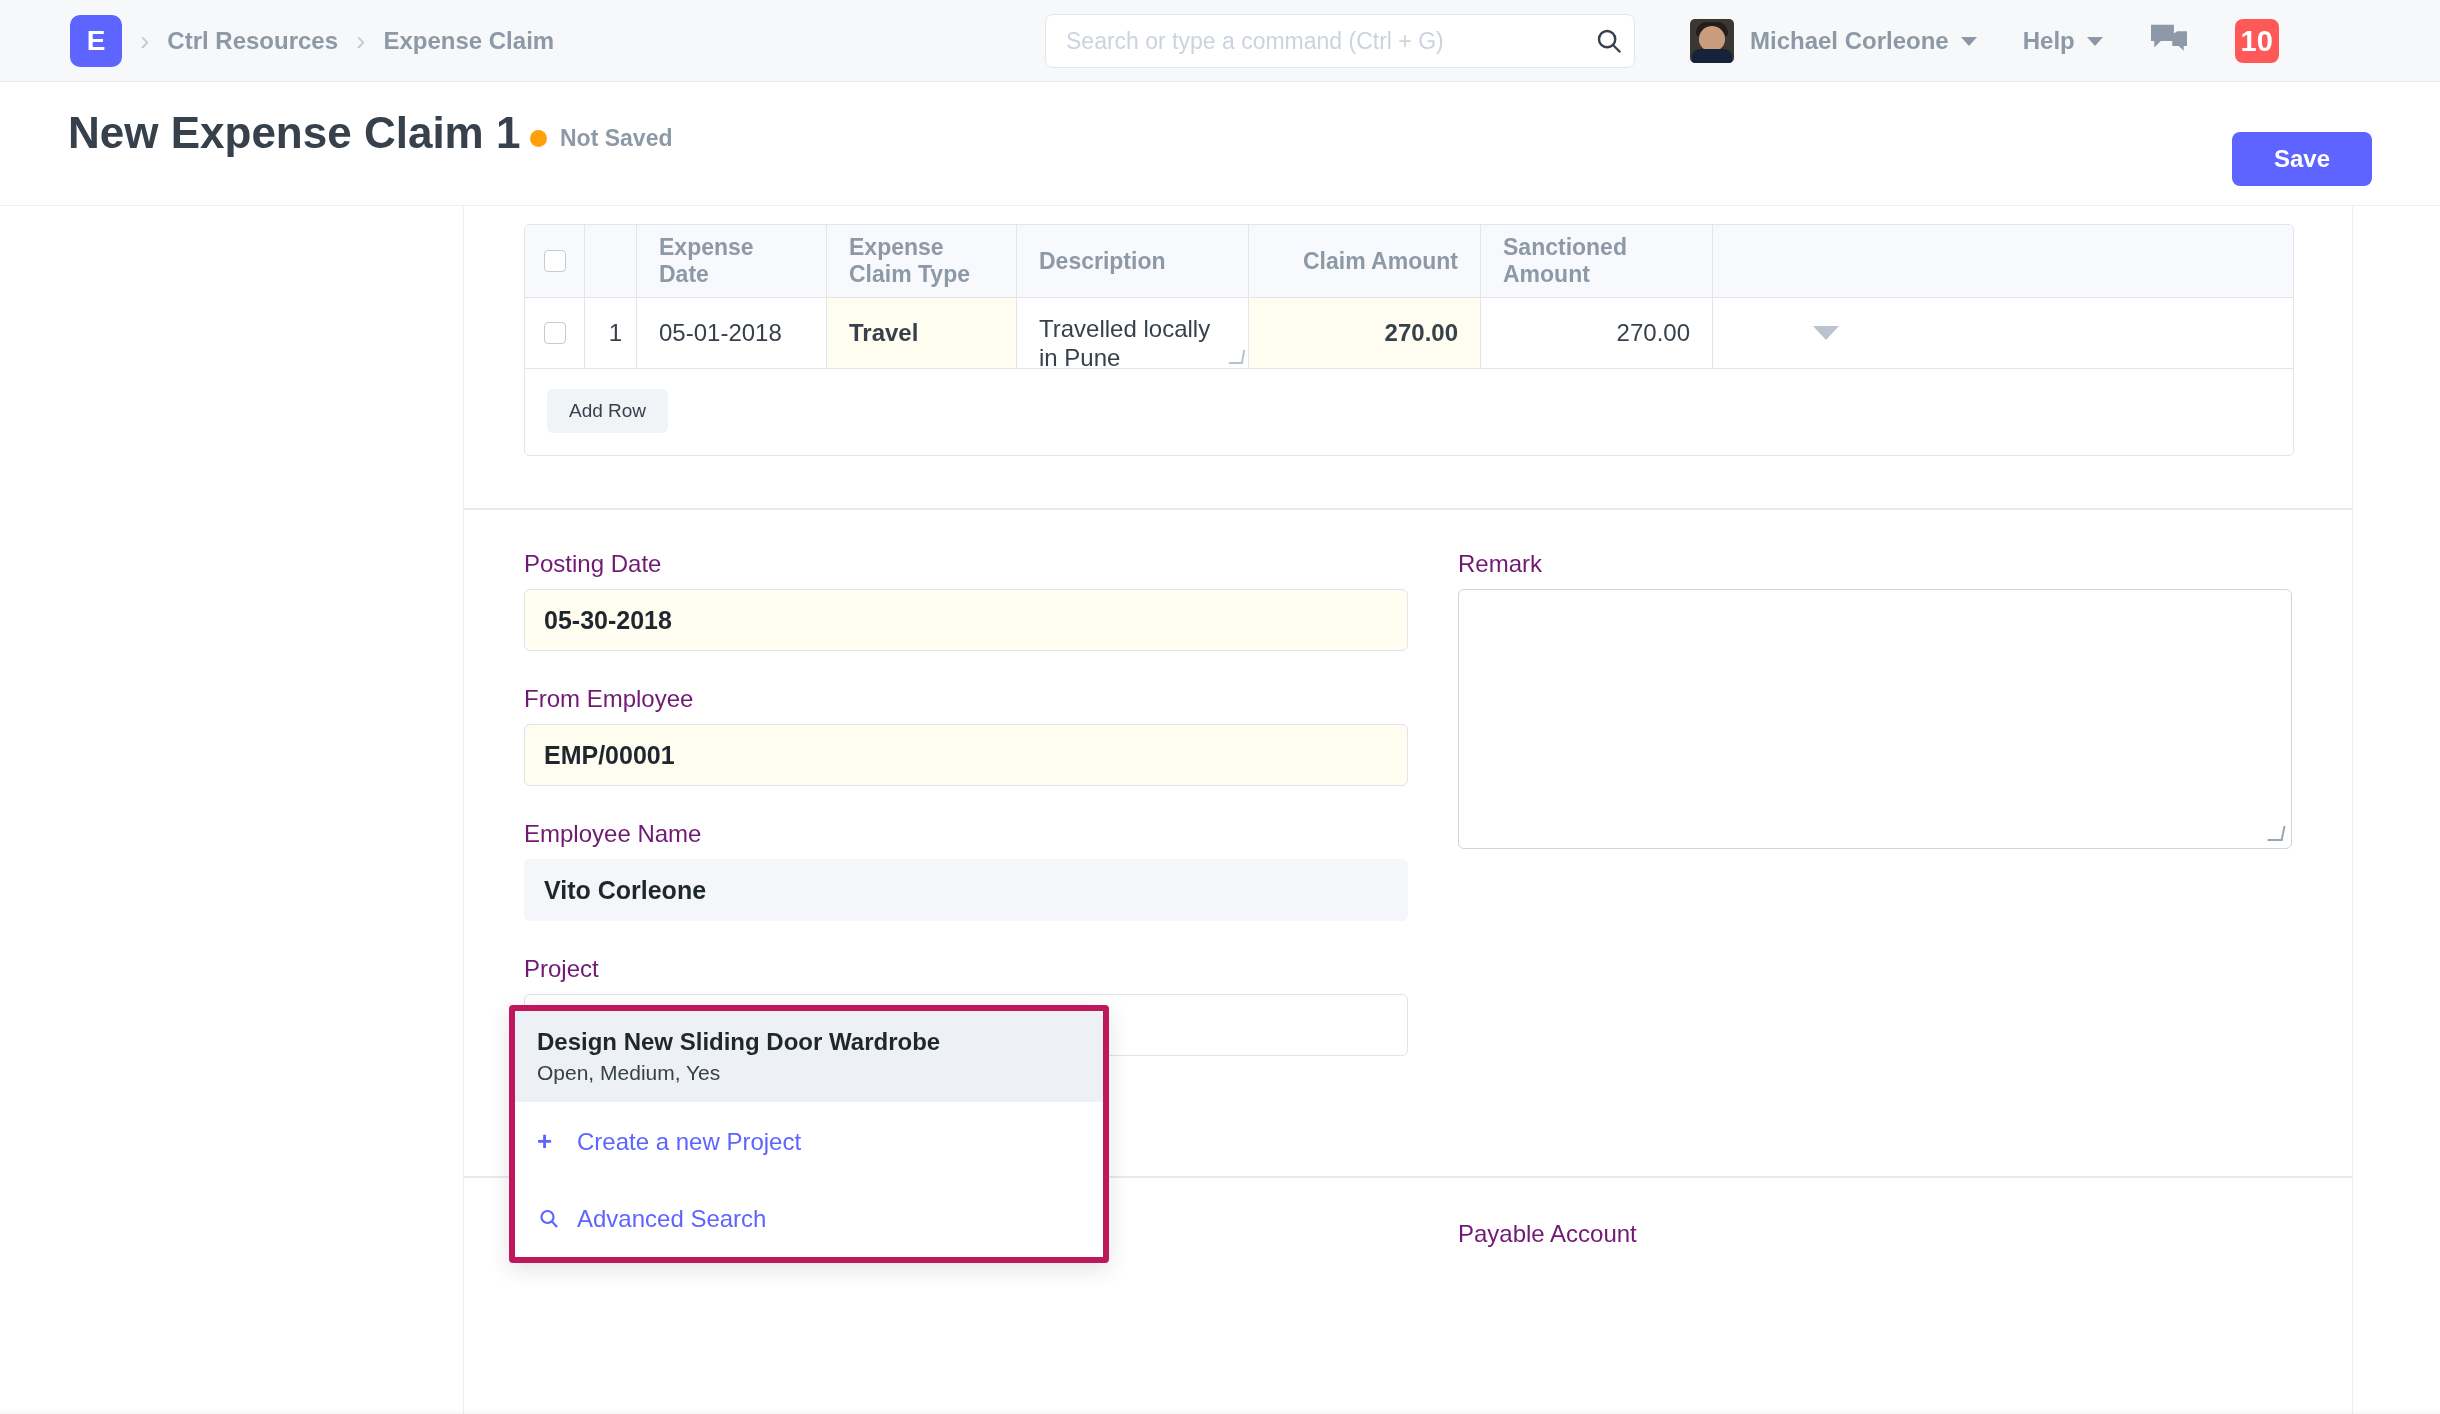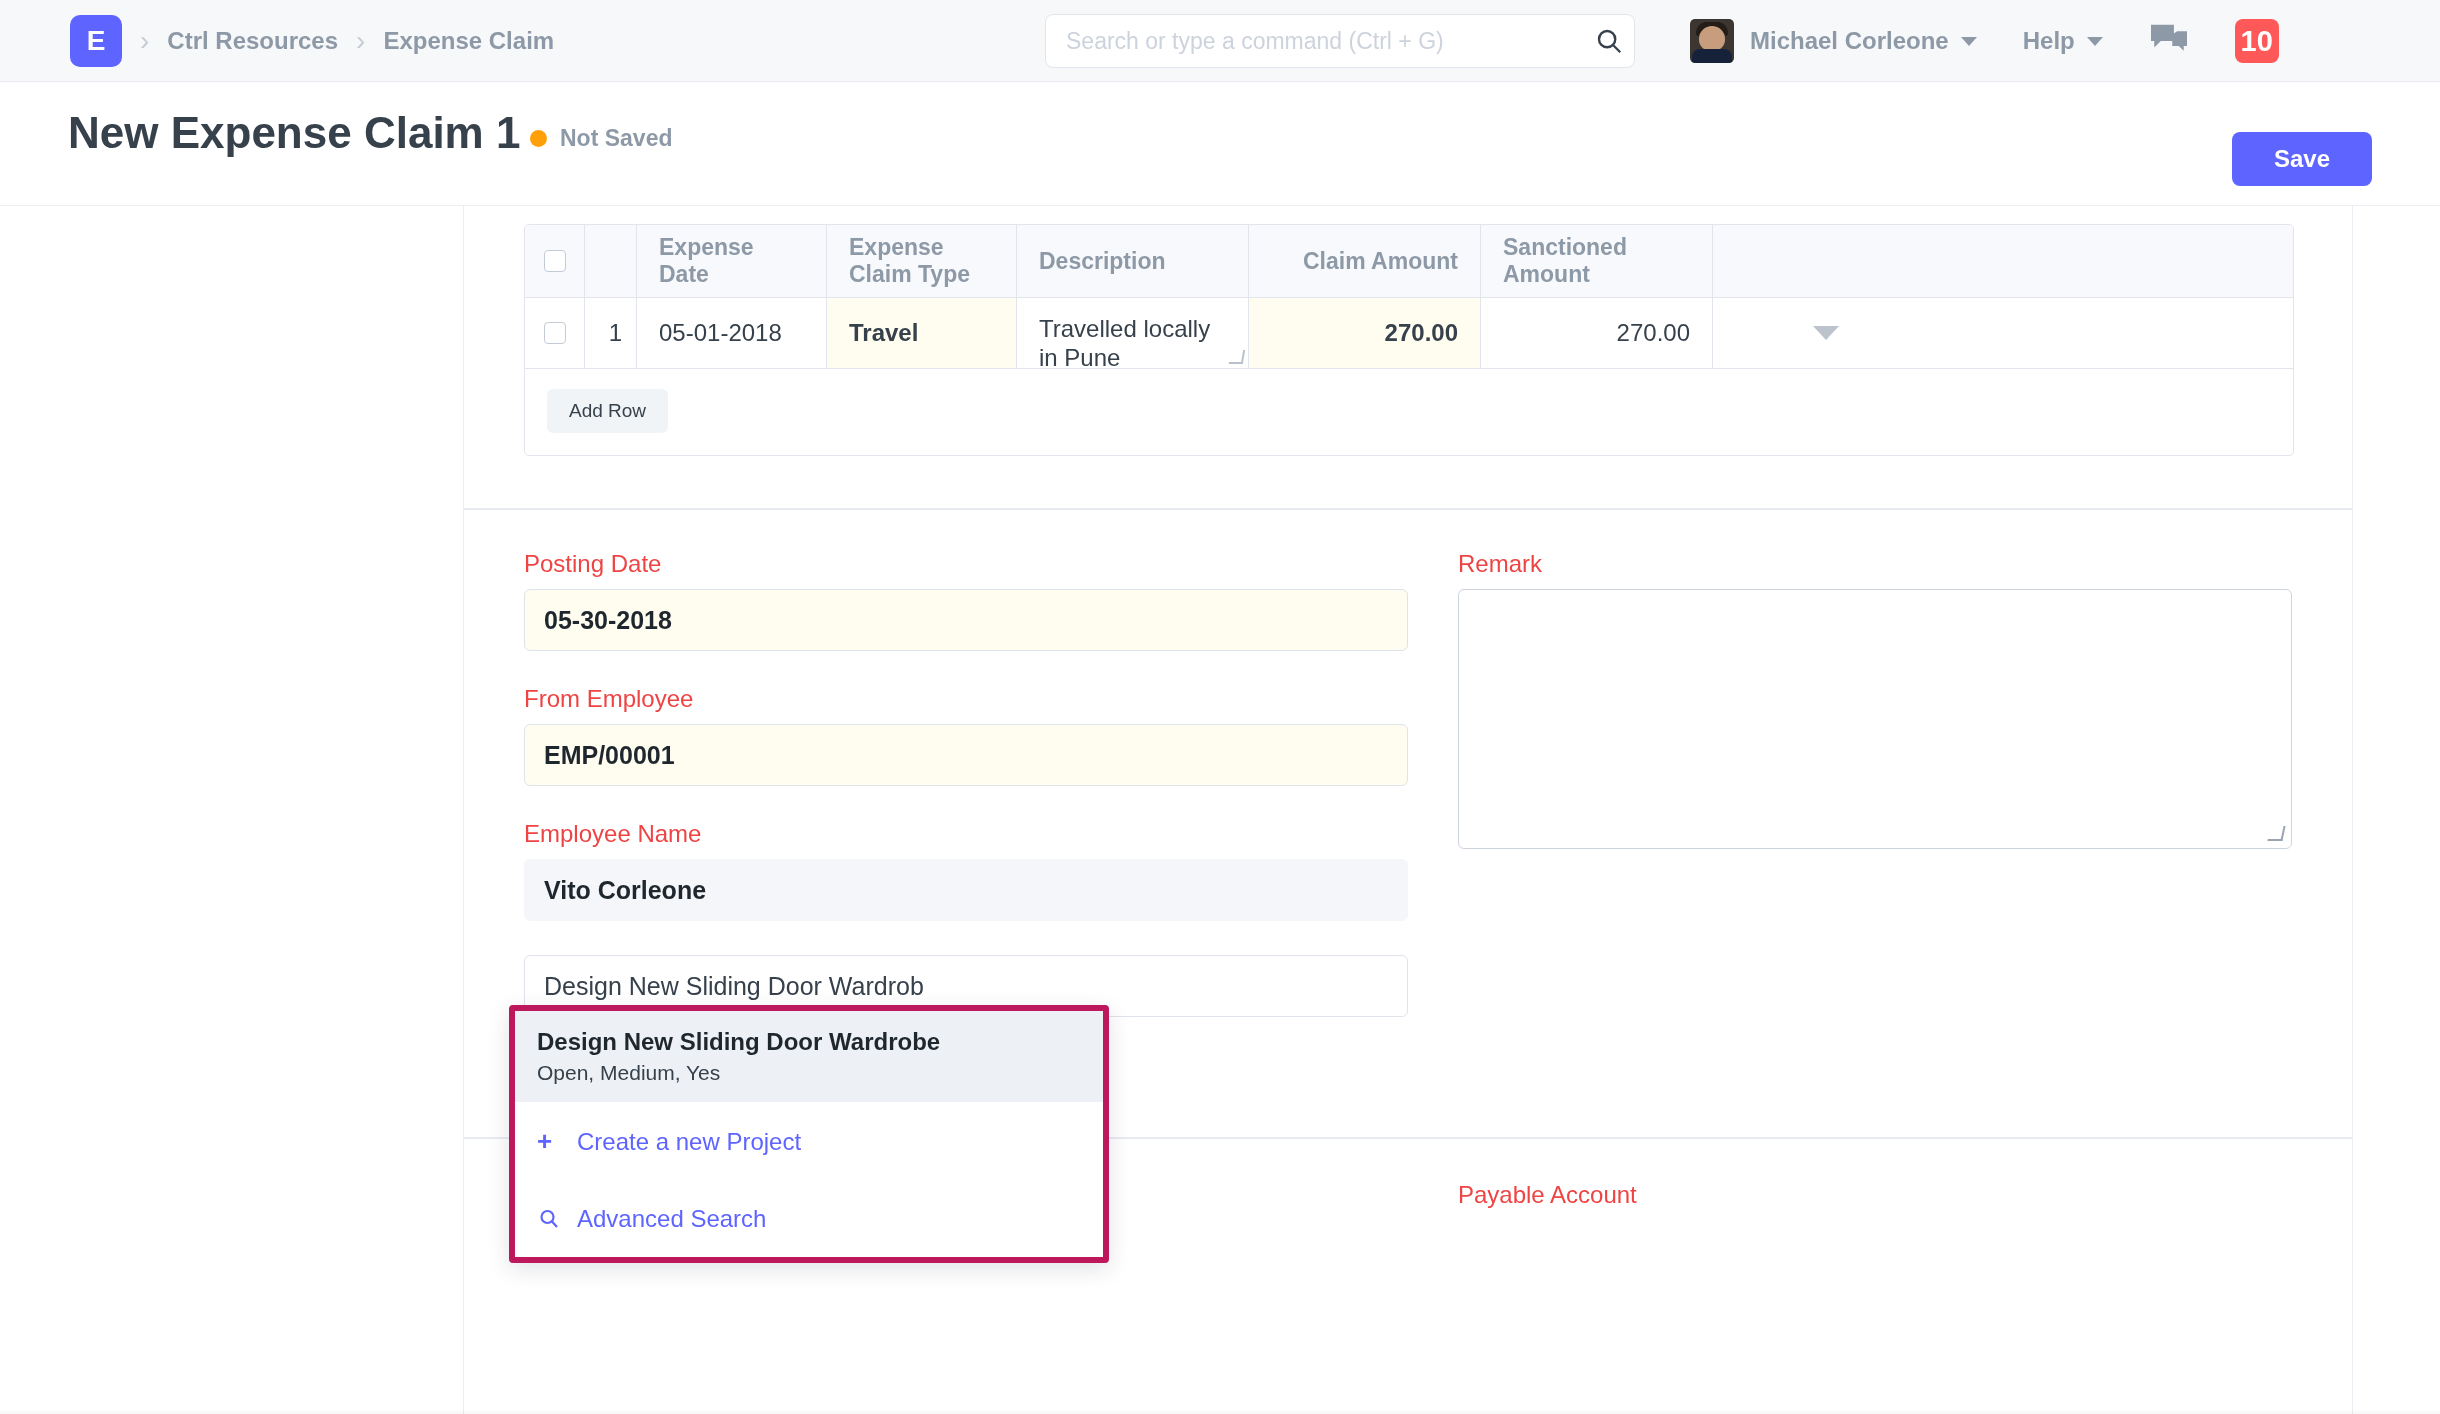--- a/index.html
+++ b/index.html
@@ -194,21 +194,21 @@
     font-size: 19px; color: #36414c;
     padding: 11px 22px; cursor: pointer;
   }
 
   
   .cols { display: flex; padding: 40px 60px 0 60px; }
   .col { width: 885px; }
   .col.right { margin-left: 0; padding-left: 50px; }
   .field { margin-bottom: 34px; }
   .field-label {
-    font-size: 24px; color: #ef4444; margin-bottom: 11px;
+    font-size: 24px; color: #701a75; margin-bottom: 11px;
     white-space: nowrap;
   }
   .control {
     width: 100%; height: 62px;
     border: 1px solid #dfe3ea; border-radius: 6px;
     background: #fffcf0;
     display: flex; align-items: center;
     padding: 4px 19px;
     font-size: 25px; font-weight: bold; color: #1f272e;
   }
@@ -384,20 +384,21 @@
           <div class="field-label">From Employee</div>
           <div class="control">EMP/00001</div>
         </div>
 
         <div class="field">
           <div class="field-label">Employee Name</div>
           <div class="control readonly">Vito Corleone</div>
         </div>
 
         <div class="field">
+          <div class="field-label">Project</div>
           <div class="control plain">Design New Sliding Door Wardrob</div>
         </div>
 
       </div>
 
       <div class="col right">
         <div class="field">
           <div class="field-label">Remark</div>
           <div class="textarea-box">
             <span class="textarea-corner"></span>

